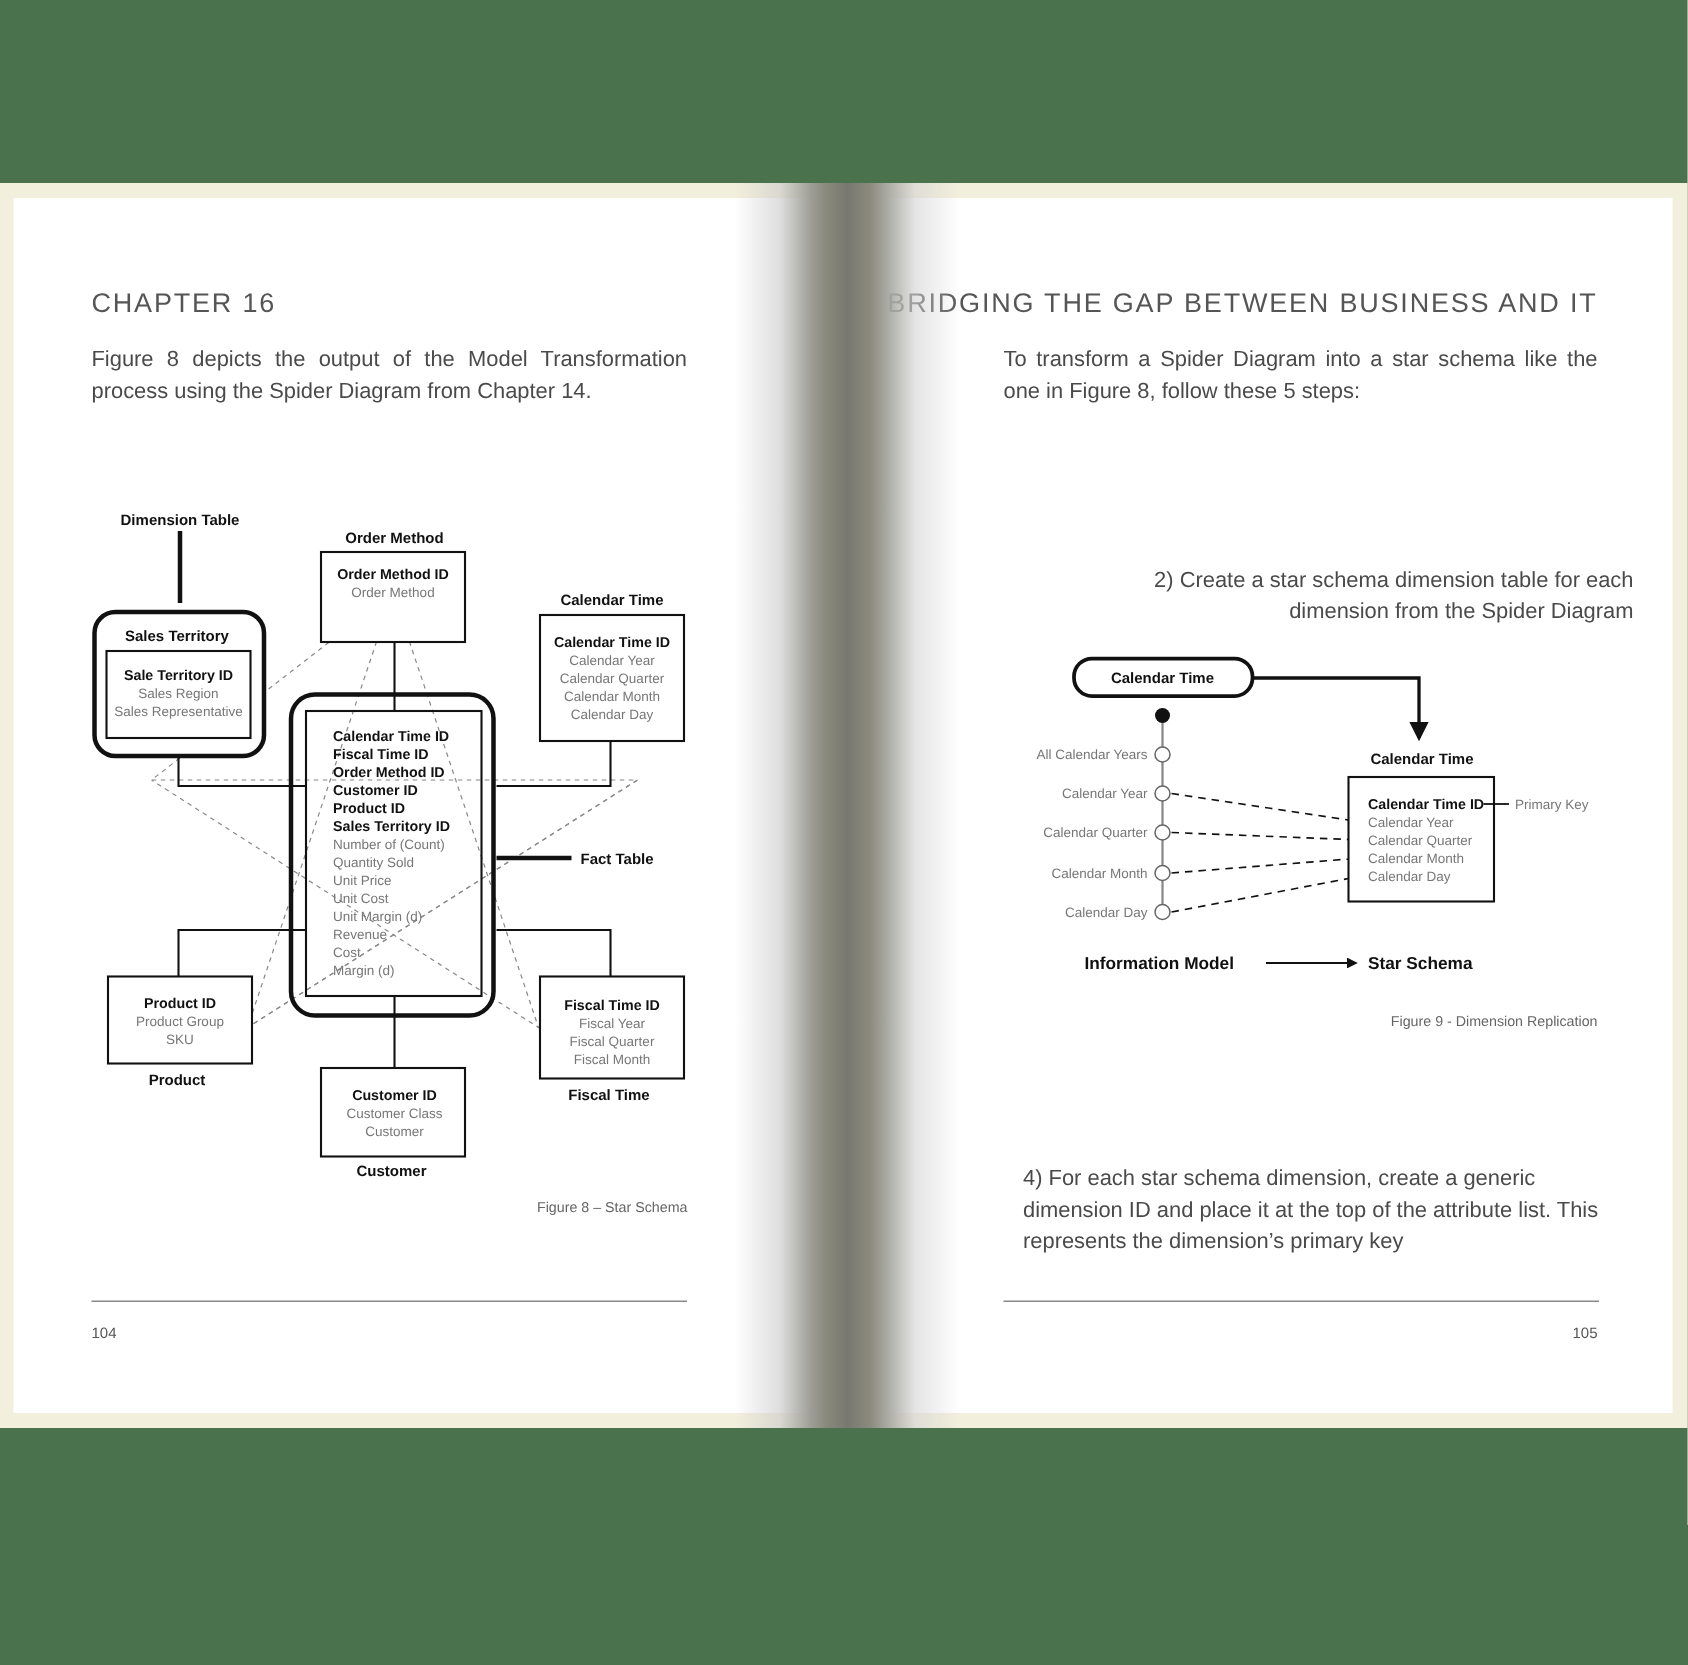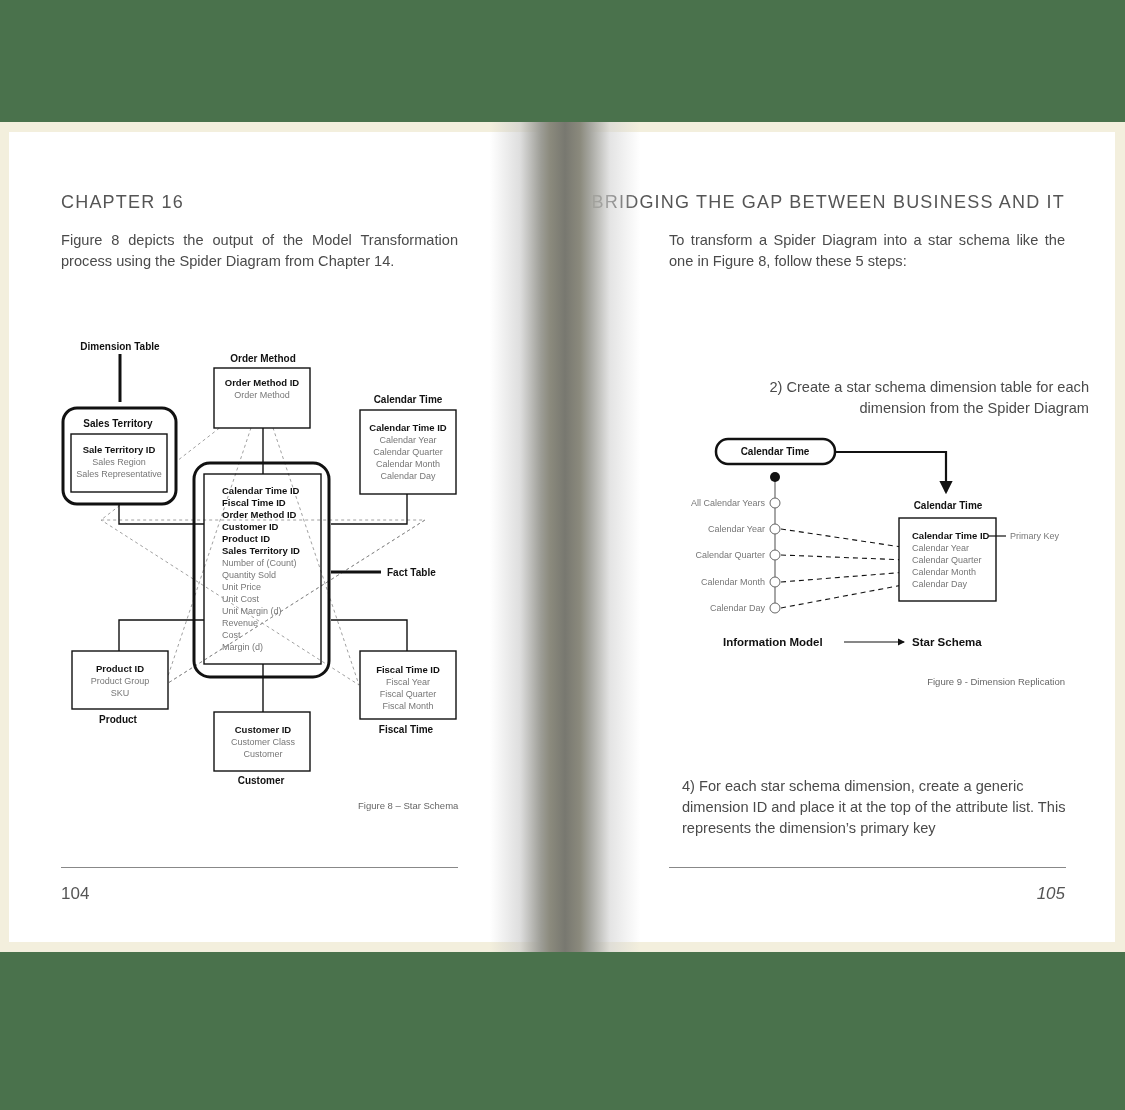--- a/index.html
+++ b/index.html
@@ -26,21 +26,21 @@
   }
   .running-head {
     position: absolute; top: 60px; font-size: 18px; letter-spacing: 1.2px;
     color: #555; text-transform: uppercase;
   }
   .body-text {
     position: absolute; font-size: 14.6px; line-height: 21px; color: #4a4a4a;
     text-align: justify;
   }
   .rule { position: absolute; top: 735px; height: 1px; background: #888; }
-  .folio { position: absolute; top: 752px; font-size: 17px; color: #555; }
+  .folio { position: absolute; top: 752px; font-size: 10px; color: #555; }
   .caption { position: absolute; font-size: 9.5px; color: #666; }
   svg text { font-family: "Liberation Sans", "DejaVu Sans", sans-serif; }
   .b { font-weight: bold; fill: #111; }
   .g { fill: #777; }
 </style>
 </head>
 <body>
 
 <div class="book">
 
@@ -186,17 +186,17 @@
       <text x="432" y="407" font-size="9" class="g">Primary Key</text>
 
       <text x="145" y="514" font-size="11.5" class="b">Information Model</text>
       <line x1="266" y1="510" x2="326" y2="510" stroke="#111" stroke-width="1.2" marker-end="url(#ah)"></line>
       <text x="334" y="514" font-size="11.5" class="b">Star Schema</text>
     </svg>
 
     <div class="caption" style="right:50px; top:544px;">Figure 9 - Dimension Replication</div>
     <div class="body-text" style="left:104px; top:644px; width:384px; text-align:left;">4) For each star schema dimension, create a generic dimension ID and place it at the top of the attribute list. This represents the dimension’s primary key</div>
     <div class="rule" style="left:91px; width:397px;"></div>
-    <div class="folio" style="right:50px;font-style:italic;">105</div>
+    <div class="folio" style="right:50px;">105</div>
   </div>
 
   <div class="gutter"></div>
 </div>
 
 </body></html>

